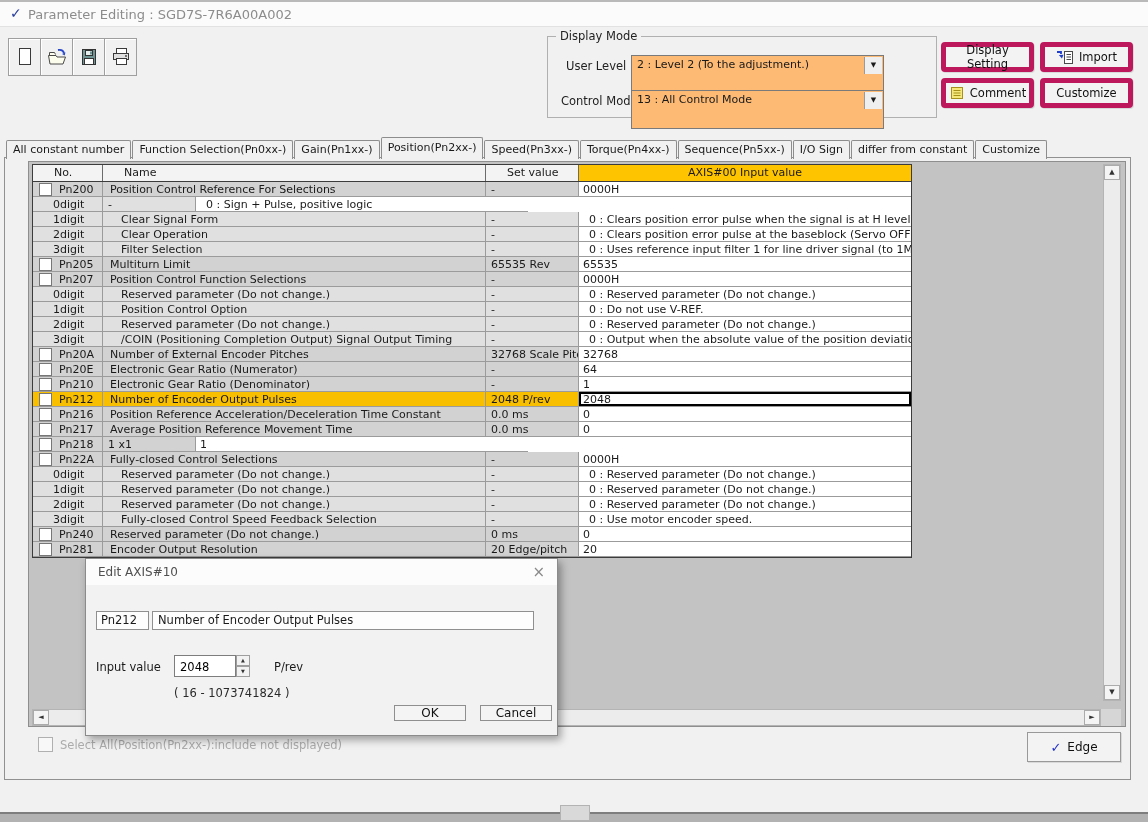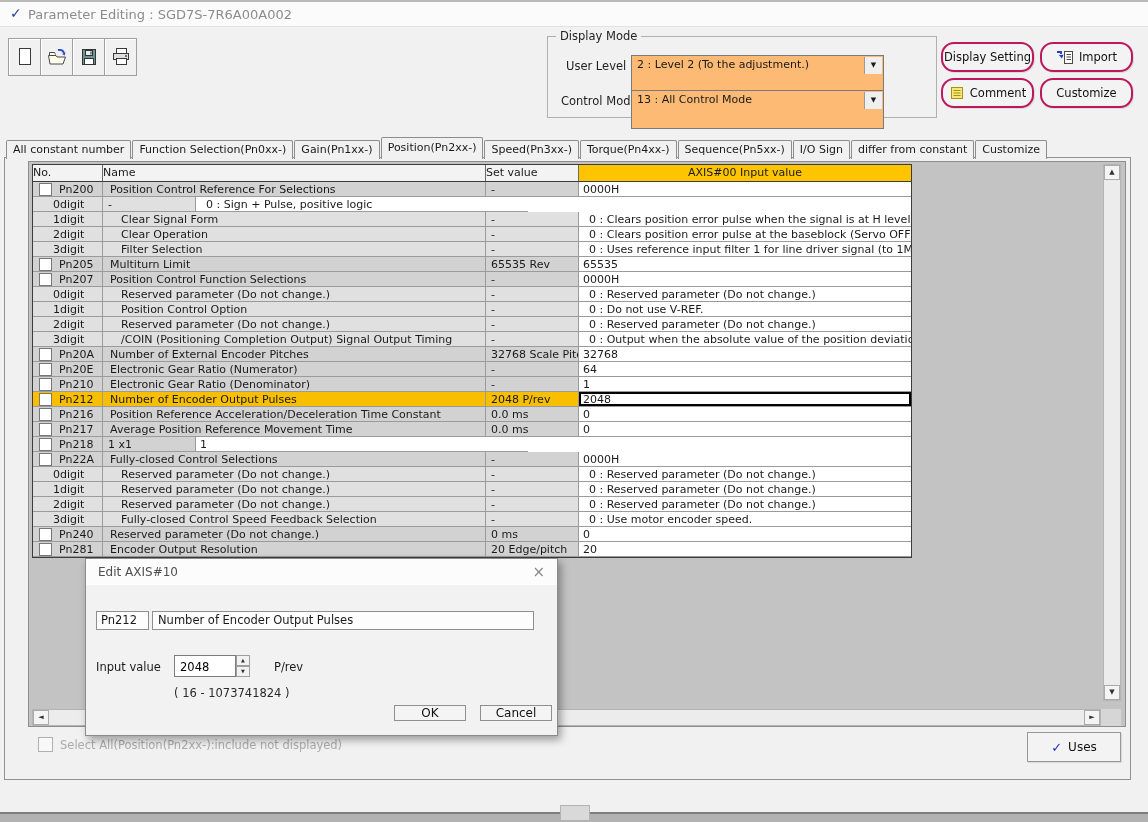--- a/index.html
+++ b/index.html
@@ -20,36 +20,36 @@
   .groupbox{position:absolute;left:547px;top:36px;width:388px;height:80px;border:1px solid #b0b0b0;}
   .glegend{position:absolute;left:8px;top:-8px;background:#f1f1f1;padding:0 4px;font-size:11.5px;color:#222;}
   .lbl{position:absolute;font-size:11.5px;color:#222;}
   .lbl-ul{left:18px;top:22px;} .lbl-cm{left:13px;top:57px;}
   .combo{position:absolute;left:83px;width:253px;height:39px;background:#fdba74;border:1px solid #7a7a7a;box-sizing:border-box;}
   .c1{top:18px;} .c2{top:53px;}
   .cval{position:absolute;left:5px;top:2px;font-size:11px;white-space:nowrap;}
   .cbtn{position:absolute;right:1px;top:1px;width:17px;height:17px;background:#efefef;border-left:1px solid #9a9a9a;
         text-align:center;font-size:7px;line-height:17px;color:#1a1a1a;}
   
-  .abtn{position:absolute;width:93px;height:30px;background:#f3f3f3;border:2px solid #be185d;border-radius:13px;
+  .abtn{position:absolute;width:93px;height:30px;background:#f3f3f3;border:5px solid #be185d;border-radius:4px;
         font-size:11.5px;display:flex;align-items:center;justify-content:center;gap:5px;box-shadow:1px 1px 0 #d9d9d9;
         font-family:inherit;color:#111;}
   .b-ds{left:941px;top:42px;} .b-im{left:1040px;top:42px;} .b-cm{left:941px;top:78px;} .b-cu{left:1040px;top:78px;}
   
   .tabbar{position:absolute;left:6px;top:137px;height:21px;z-index:3;white-space:nowrap;}
   .tab{display:inline-block;vertical-align:bottom;height:18px;line-height:17px;padding:0 6px;font-size:11px;
        background:#f1f1f1;border:1px solid #8d8d8d;border-bottom:none;border-radius:2px 2px 0 0;margin-right:1px;}
   .tab.active{height:21px;line-height:20px;position:relative;z-index:4;}
   
   .frame{position:absolute;left:4px;top:157px;width:1127px;height:623px;background:#f1f1f1;border:1px solid #919191;box-sizing:border-box;z-index:0;}
   .panel{position:absolute;left:28px;top:161px;width:1098px;height:566px;background:var(--panel-gray);border:1px solid #8e8e8e;box-sizing:border-box;z-index:1;}
   
   .table{position:absolute;left:32px;top:164px;width:878px;background:#fff;border:1px solid #3c3c3c;z-index:2;}
   .thead{display:flex;height:16px;background:#f3f3f3;border-bottom:1px solid #3c3c3c;}
-  .th{box-sizing:border-box;font-size:11px;line-height:15px;padding-left:0;border-right:1px solid #6b6b6b;overflow:hidden;white-space:nowrap;}
+  .th{box-sizing:border-box;font-size:11px;line-height:15px;padding-left:21px;border-right:1px solid #6b6b6b;overflow:hidden;white-space:nowrap;}
   .th-no{width:70px;} .th-name{width:383px;} .th-set{width:93px;}
   .th-axis{width:332px;background:var(--axis-header-bg);text-align:center;padding-left:0;border-right:none;}
   .trow{display:flex;height:15px;}
   .cell{box-sizing:border-box;font-size:11px;line-height:13px;overflow:hidden;white-space:nowrap;
         border-right:1px solid #9b9b9b;border-bottom:1px solid #9b9b9b;}
   .c-no{width:70px;display:flex;align-items:center;}
   .c-name{width:383px;padding:1px 12px 0 7px;}
   .c-name.dg{padding-left:18px;}
   .c-set{width:93px;padding:1px 0 0 5px;}
   .c-val{width:332px;padding:1px 0 0 4px;background:#fff;border-right:none;}
@@ -418,21 +418,21 @@
 </div>
 <div class="scorner"></div>
 
 <div class="selall">
   <span class="cbx"></span>
   <span class="sel-lbl">Select All(Position(Pn2xx-):include not displayed)</span>
 </div>
 
 <button class="editbtn">
   <span class="echk">✓</span>
-  <span>Uses</span>
+  <span>Edge</span>
 </button>
 
 <div class="bline"></div>
 <div class="bstrip"></div>
 <div class="splitter"></div>
 
 <div class="dialog">
   <div class="dtitle">
     <span class="dtxt">Edit AXIS#10</span>
     <span class="dclose">×</span>

